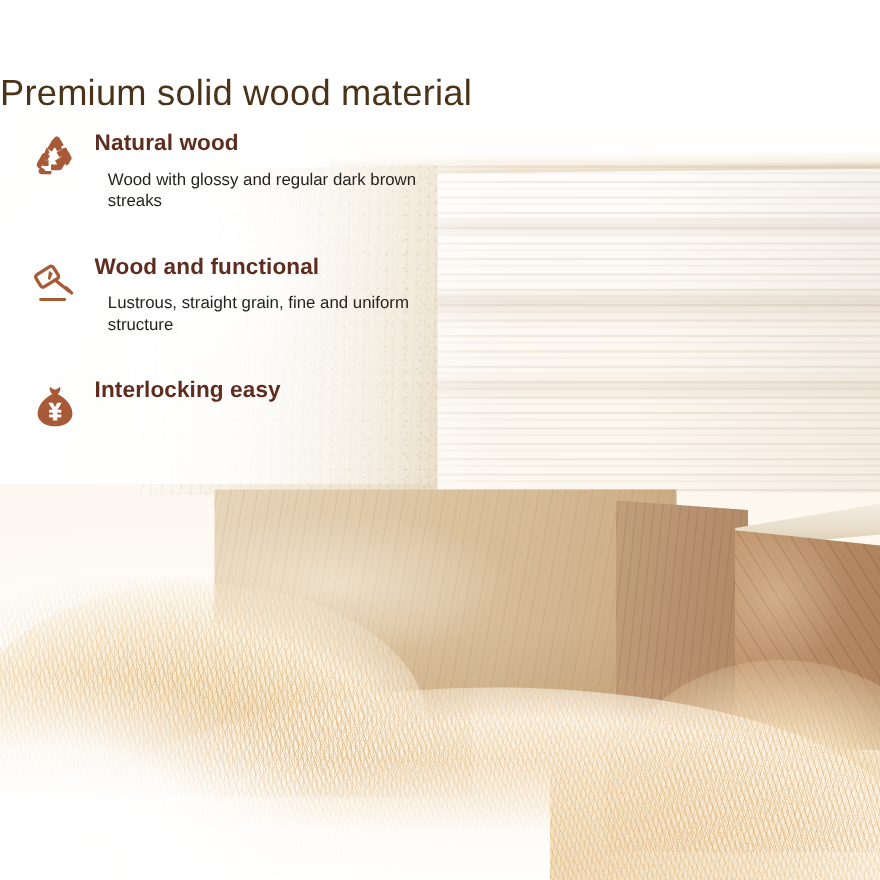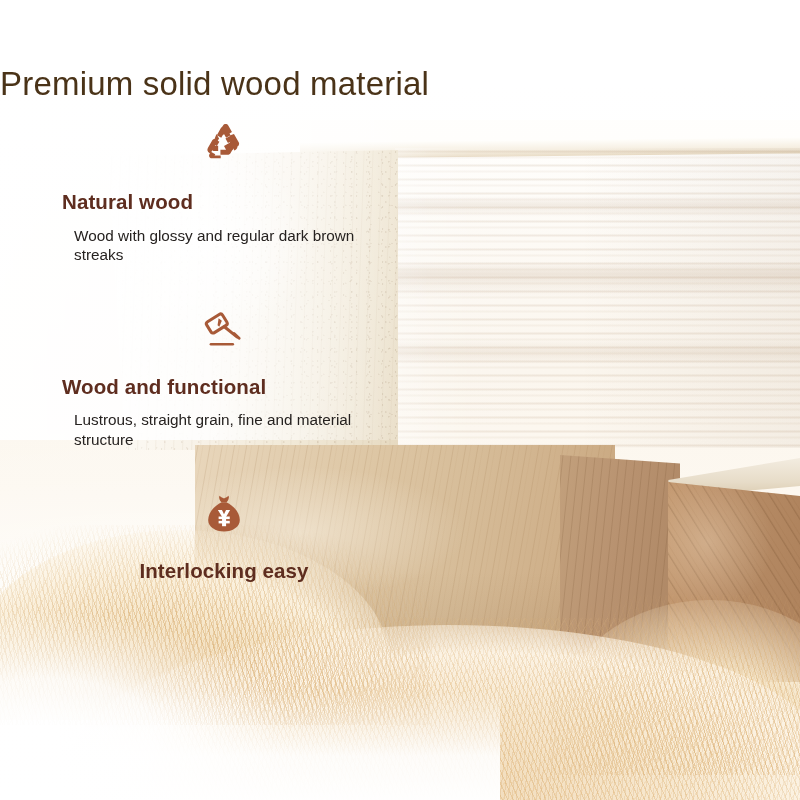--- a/index.html
+++ b/index.html
@@ -368,24 +368,23 @@
   .features {
     position: absolute;
     left: 14px;
     top: 118px;
     width: 420px;
   }
 
   .feature {
     position: relative;
     display: flex;
-    align-items: center;
+    align-items: flex-start;
     margin-bottom: 26px;
     min-height: 74px;
-    flex-direction: column;
   }
 
   .feature-icon {
     flex: 0 0 72px;
     width: 72px;
     height: 62px;
     display: flex;
     align-items: flex-start;
     justify-content: center;
     padding-top: 4px;
@@ -496,21 +495,21 @@
               <rect x="9" y="14" width="26" height="18" rx="3.5" transform="rotate(-32 22 23)"></rect>
               <path d="M32.5 27.5 L50 41.5"></path>
               <path d="M46 37 L53 43.5"></path>
             </g>
             <path d="M24.5 15.5 L29 19 L25.5 27.5 L23 25.5 Z" fill="#a85a38"></path>
             <rect x="12" y="50" width="34" height="3.6" rx="1.8" fill="#a85a38"></rect>
           </svg>
         </div>
         <div class="feature-text">
           <p class="feature-title">Wood and functional</p>
-          <p class="feature-desc">Lustrous, straight grain, fine and material structure</p>
+          <p class="feature-desc">Lustrous, straight grain, fine and uniform structure</p>
         </div>
       </div>
 
       <div class="feature">
         <div class="feature-icon">
           <svg width="46" height="46" viewBox="0 0 64 64" aria-hidden="true">
             <path d="M25.5 6.5 C25.5 6.5 30 10 32 10 C34 10 38.5 6.5 38.5 6.5 C39.6 9.5 37.8 13.5 35.5 15.8 L28.5 15.8 C26.2 13.5 24.4 9.5 25.5 6.5 Z" fill="#a85a38"></path>
             <path d="M28.8 15.5 L35.2 15.5 C46 20.5 54 30.5 54 40.5 C54 50 44 56.5 32 56.5 C20 56.5 10 50 10 40.5 C10 30.5 18 20.5 28.8 15.5 Z" fill="#a85a38"></path>
             <g fill="#ffffff">
               <polygon points="23.5,26.5 29.2,26.5 32,32.2 34.8,26.5 40.5,26.5 35.2,35.5 29,35.5"></polygon>

